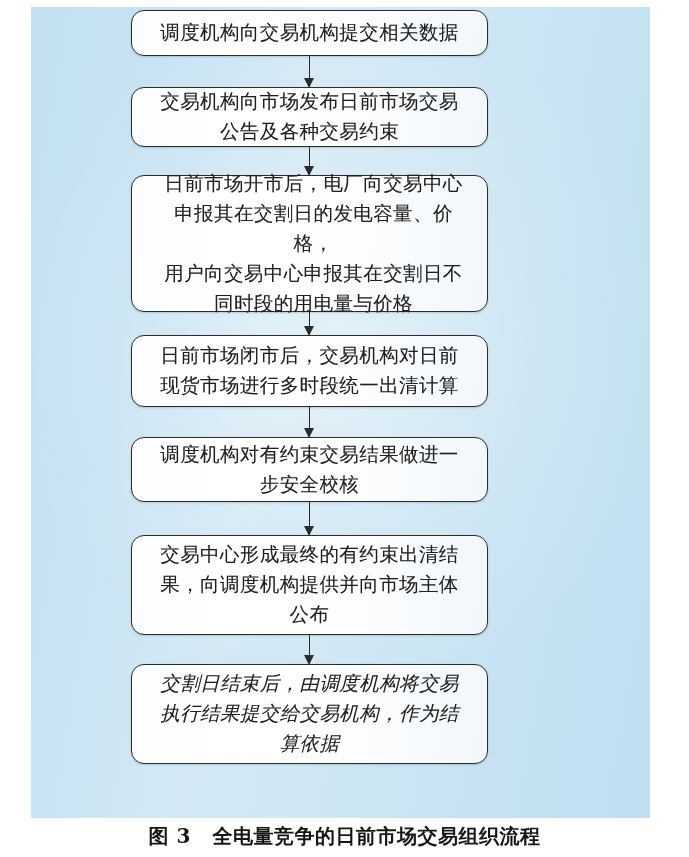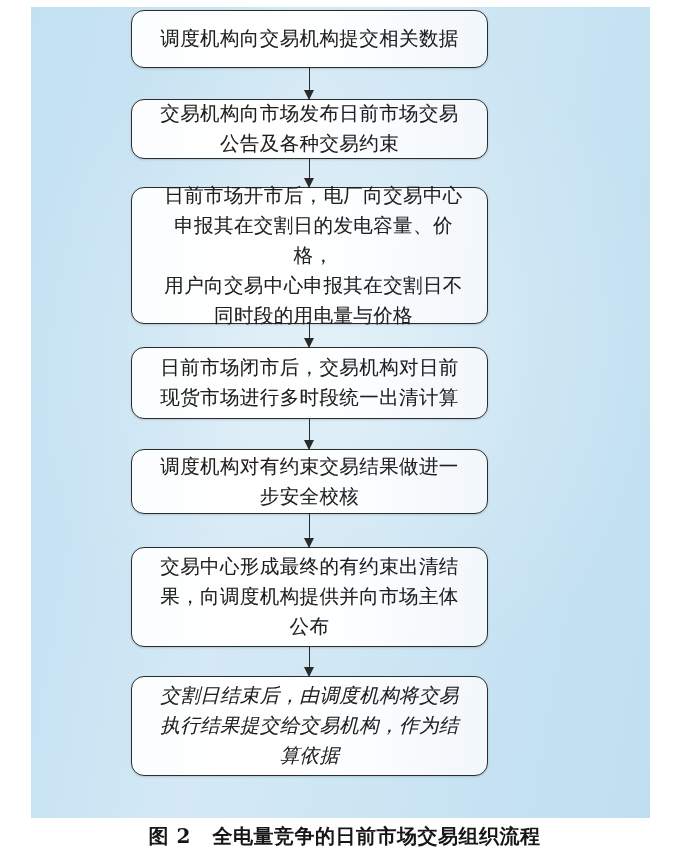--- a/index.html
+++ b/index.html
@@ -77,21 +77,21 @@
     font-family: "DejaVu Serif", "Liberation Serif", serif;
     font-size: 19.5px;
     line-height: 30px;
     letter-spacing: 0.4px;
     color: #1f1f1f;
     white-space: pre-line;
     text-shadow: 0 0 0.6px rgba(0,0,0,0.25);
   }
 
   
-  .h1 { height: 58px; }
+  .h1 { height: 46px; }
   .h2 { height: 60px; }
   .h4 { height: 137px; padding-left: 24px; }
   .h2b{ height: 72px; }
   .h2c{ height: 65px; }
   .h3 { height: 100px; justify-content: center; }
   .h3b{ height: 100px; font-style: italic; }
 
   
   .connector {
     position: relative;
@@ -215,15 +215,15 @@
 
   <div class="node h3b">
     <span class="node-text">交割日结束后，由调度机构将交易
 执行结果提交给交易机构，作为结
 算依据</span>
   </div>
 
 </div>
 
 <div id="caption">
-  <span class="cap-label">图 2</span>
+  <span class="cap-label">图 3</span>
   <span class="cap-title">全电量竞争的日前市场交易组织流程</span>
 </div>
 
 </body></html>

